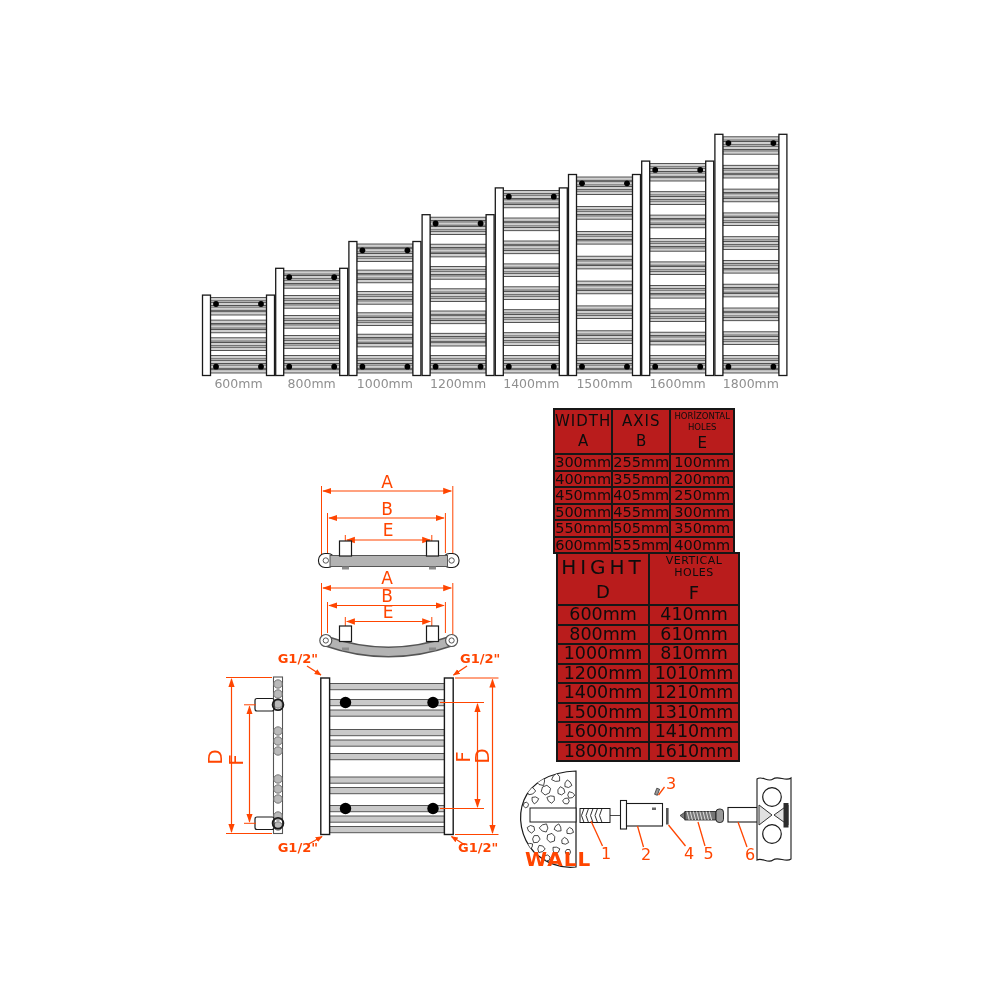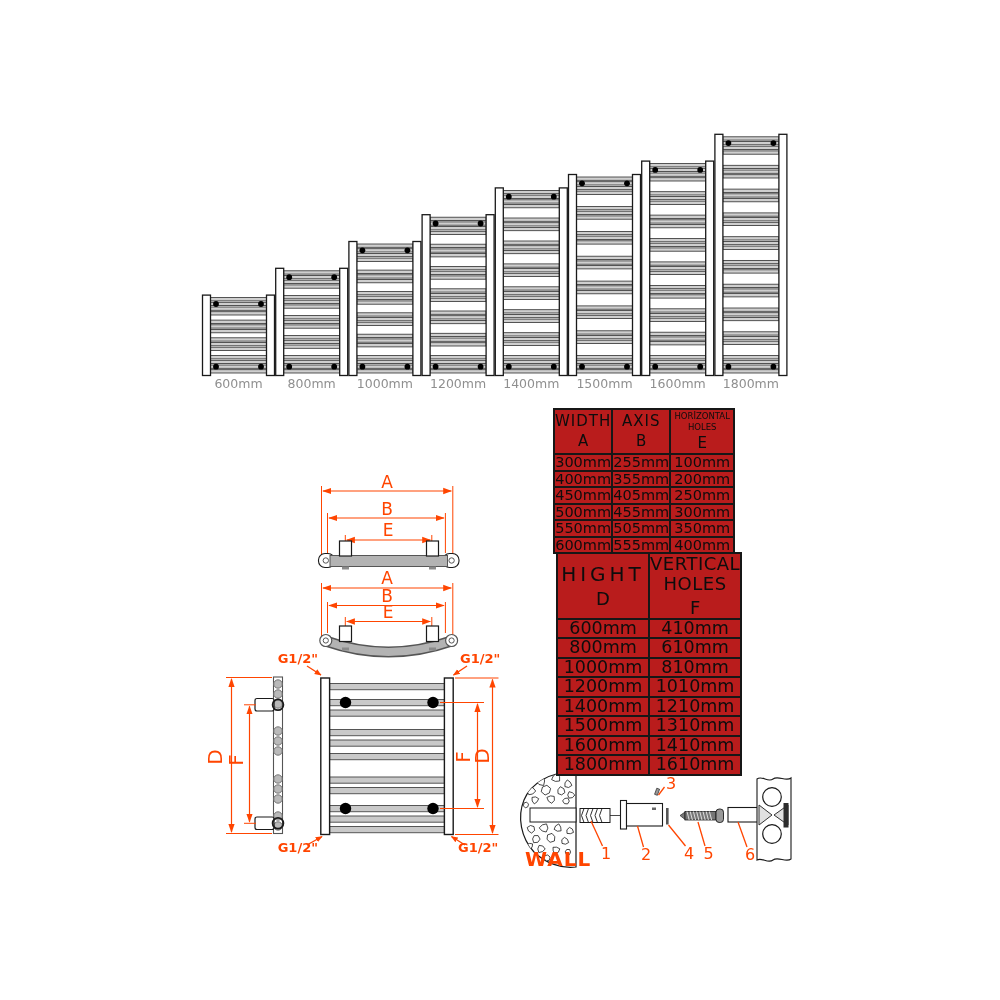--- a/index.html
+++ b/index.html
@@ -27,21 +27,21 @@
   #width-table th:nth-child(3){width:62px;margin-left:28px;}
   #width-table .t{font-size:15px;letter-spacing:1px;line-height:1.15;}
   #width-table th:nth-child(3) .t{font-size:8.5px;letter-spacing:0;line-height:1.25;}
   #width-table .l{font-size:15px;margin-top:2px;}
   #width-table td{height:13.8px;font-size:14.5px;line-height:1;}
   #height-table{left:556px;top:552px;}
   #height-table th{height:50px;}
   #height-table th:nth-child(1){width:90px;}
   #height-table th:nth-child(2){width:88px;}
   #height-table .t{font-size:20px;letter-spacing:4px;line-height:1.1;}
-  #height-table th:nth-child(2) .t{font-size:18px;letter-spacing:0.5px;}
+  #height-table th:nth-child(2) .t{font-size:11px;letter-spacing:0.5px;}
   #height-table .l{font-size:18px;margin-top:3px;}
   #height-table td{height:17.2px;font-size:17.5px;line-height:1;}
 </style>
 </head>
 <body>
 
 <div id="stage">
 
 <svg id="art" width="1000" height="1000" viewBox="0 0 1000 1000">
   <defs>

